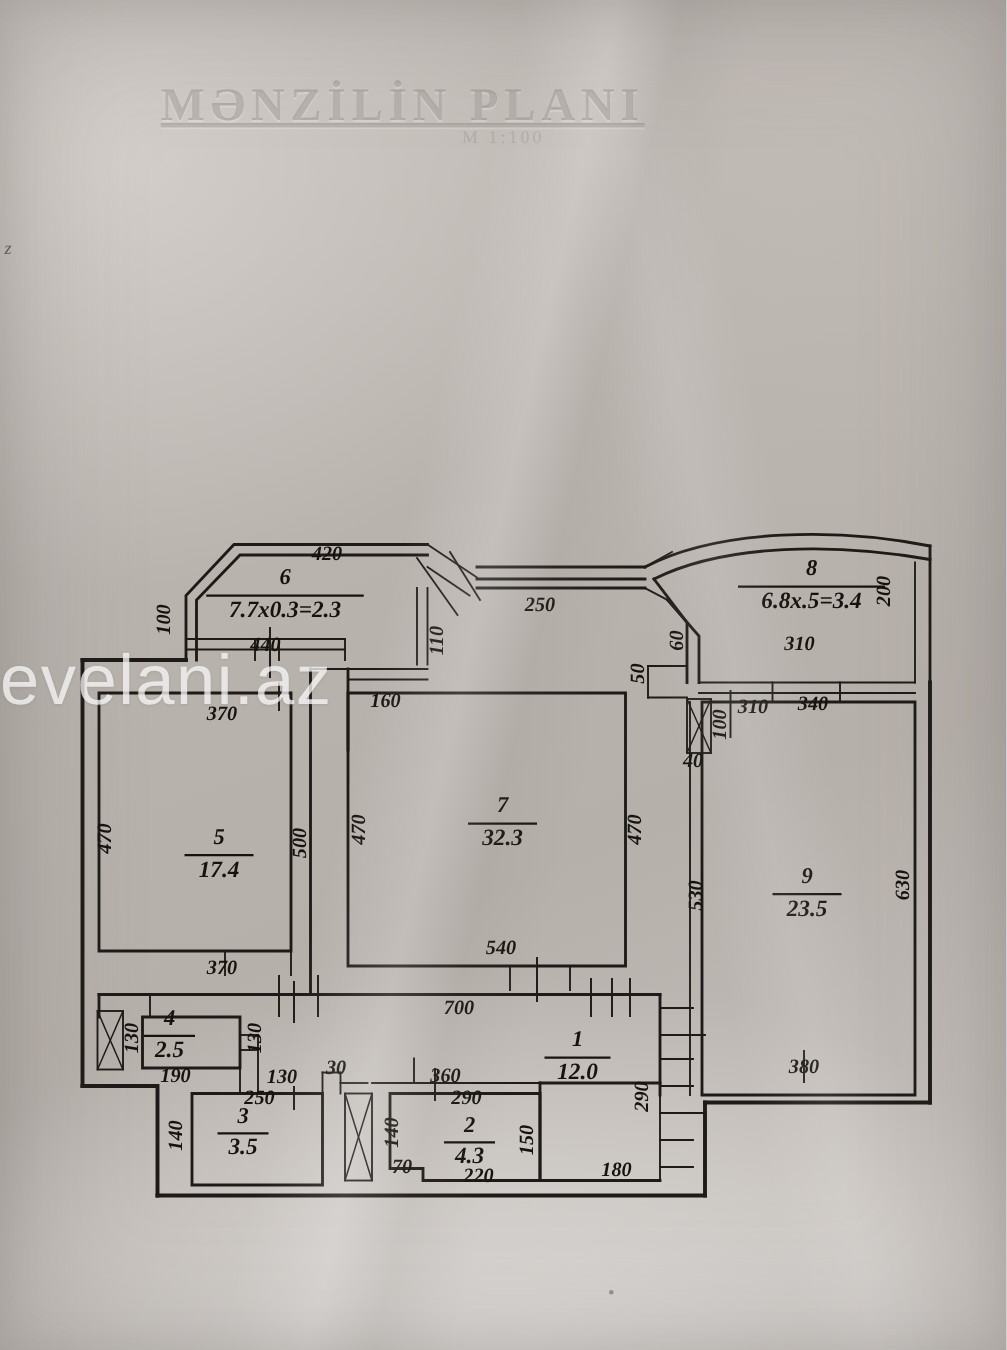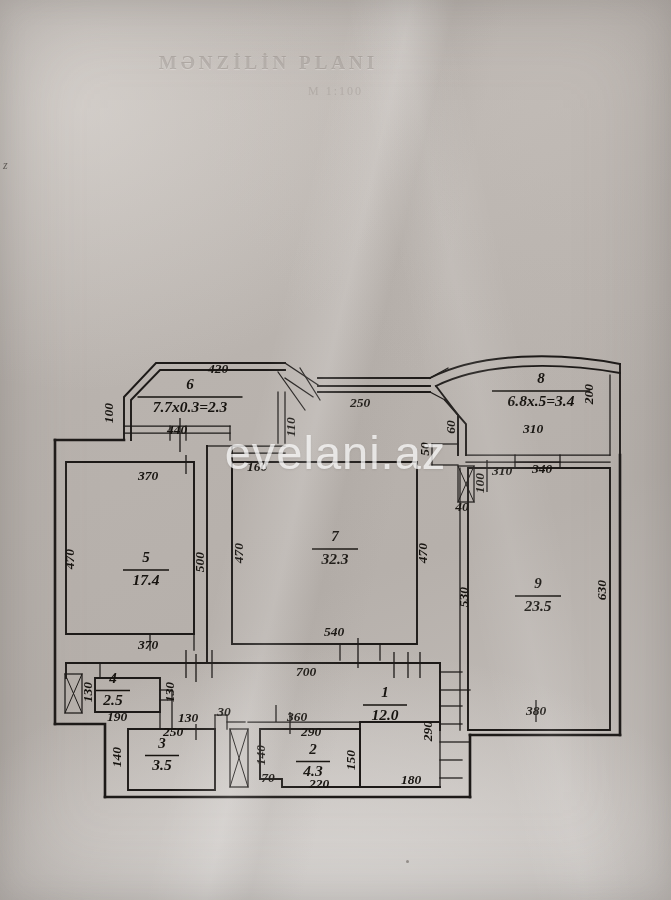--- a/index.html
+++ b/index.html
@@ -77,46 +77,46 @@
   .fracline { stroke: #16130f; stroke-width: 1.5; }
   
   #header-title {
     position: absolute;
     left: 0;
     top: 52px;
     width: 537px;
     text-align: center;
     font-family: "Liberation Serif", serif;
     font-weight: 700;
-    font-size: 19px;
+    font-size: 31px;
     letter-spacing: 4px;
     color: rgba(108,100,94,0.30);
     text-shadow: 0 1px 1px rgba(255,255,255,0.25);
     pointer-events: none;
     white-space: nowrap;
+    text-decoration: underline;
   }
   #header-sub {
     position: absolute;
     left: 0;
     top: 84px;
     width: 671px;
     text-align: center;
     font-family: "Liberation Serif", serif;
     font-size: 12px;
     letter-spacing: 2px;
     color: rgba(112,104,98,0.22);
     pointer-events: none;
   }
   
   #watermark {
     position: absolute;
     left: 0;
     top: 425px;
     width: 671px;
-    text-align: center;
     font-family: "Liberation Sans", sans-serif;
     font-weight: 400;
     font-size: 47px;
     letter-spacing: 1px;
     color: rgba(255,255,255,0.72);
     text-shadow: 0 1px 2px rgba(120,114,108,0.22);
     pointer-events: none;
     user-select: none;
   }
   #edge-mark {

